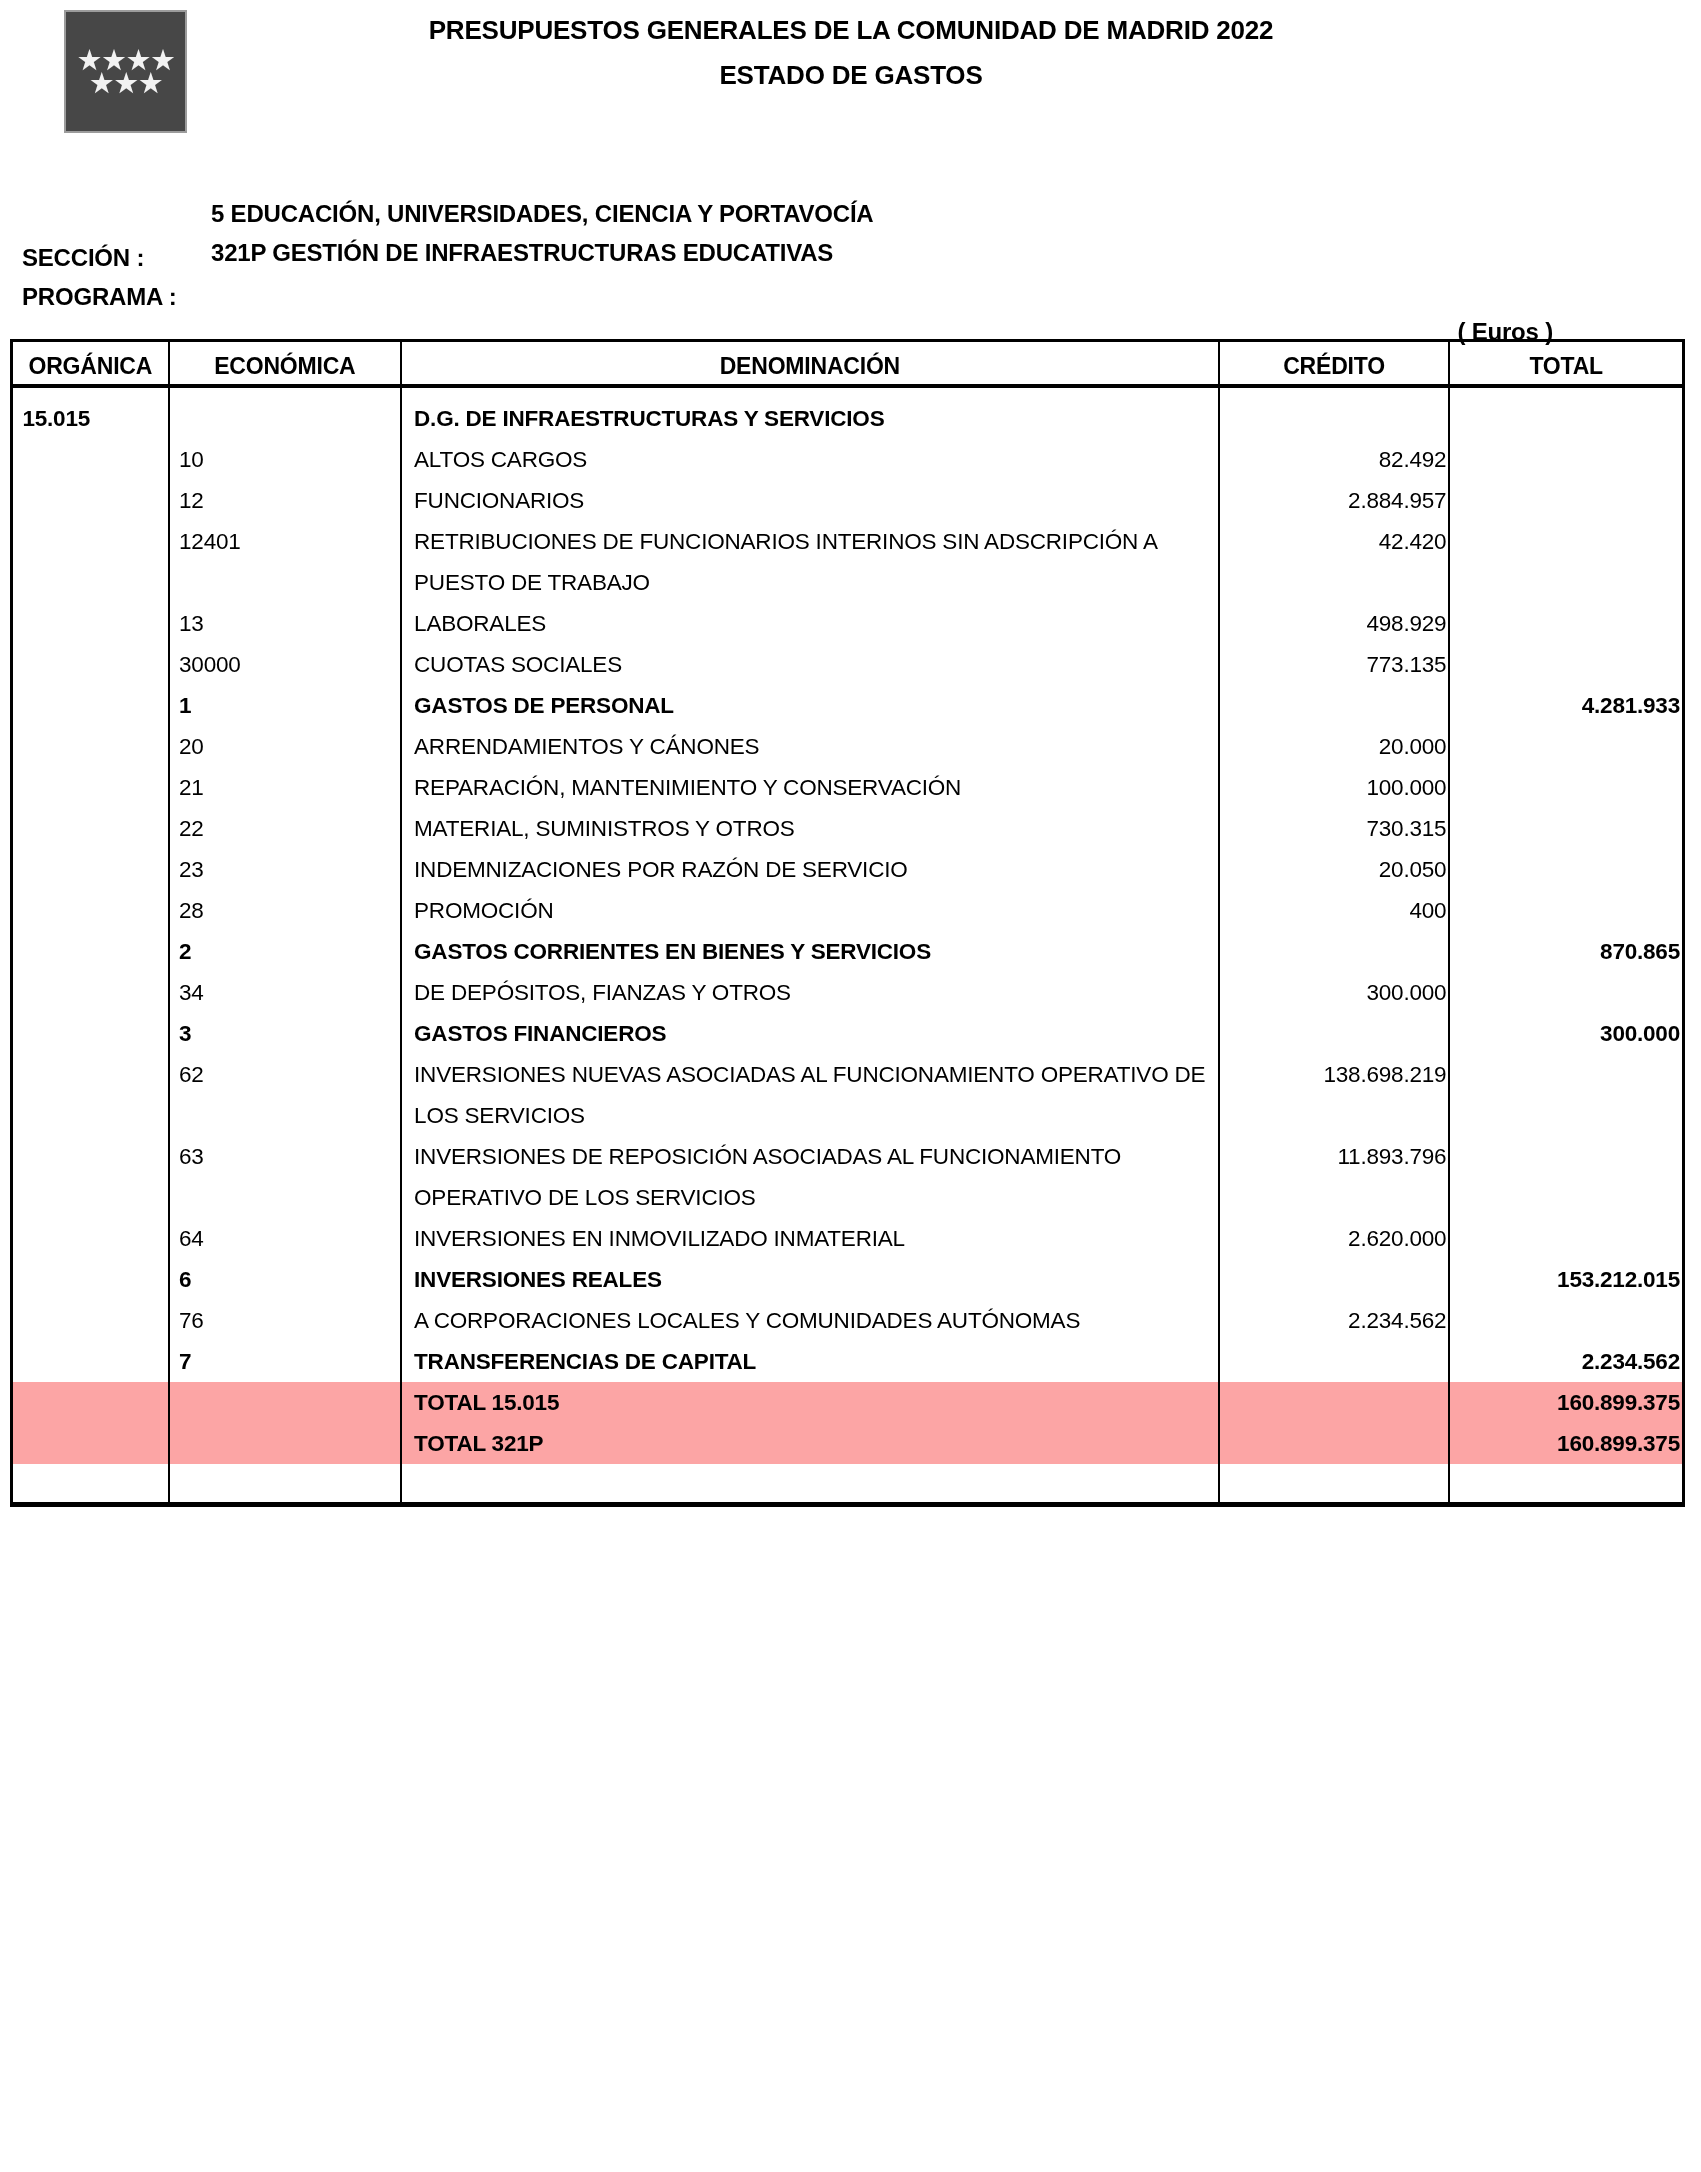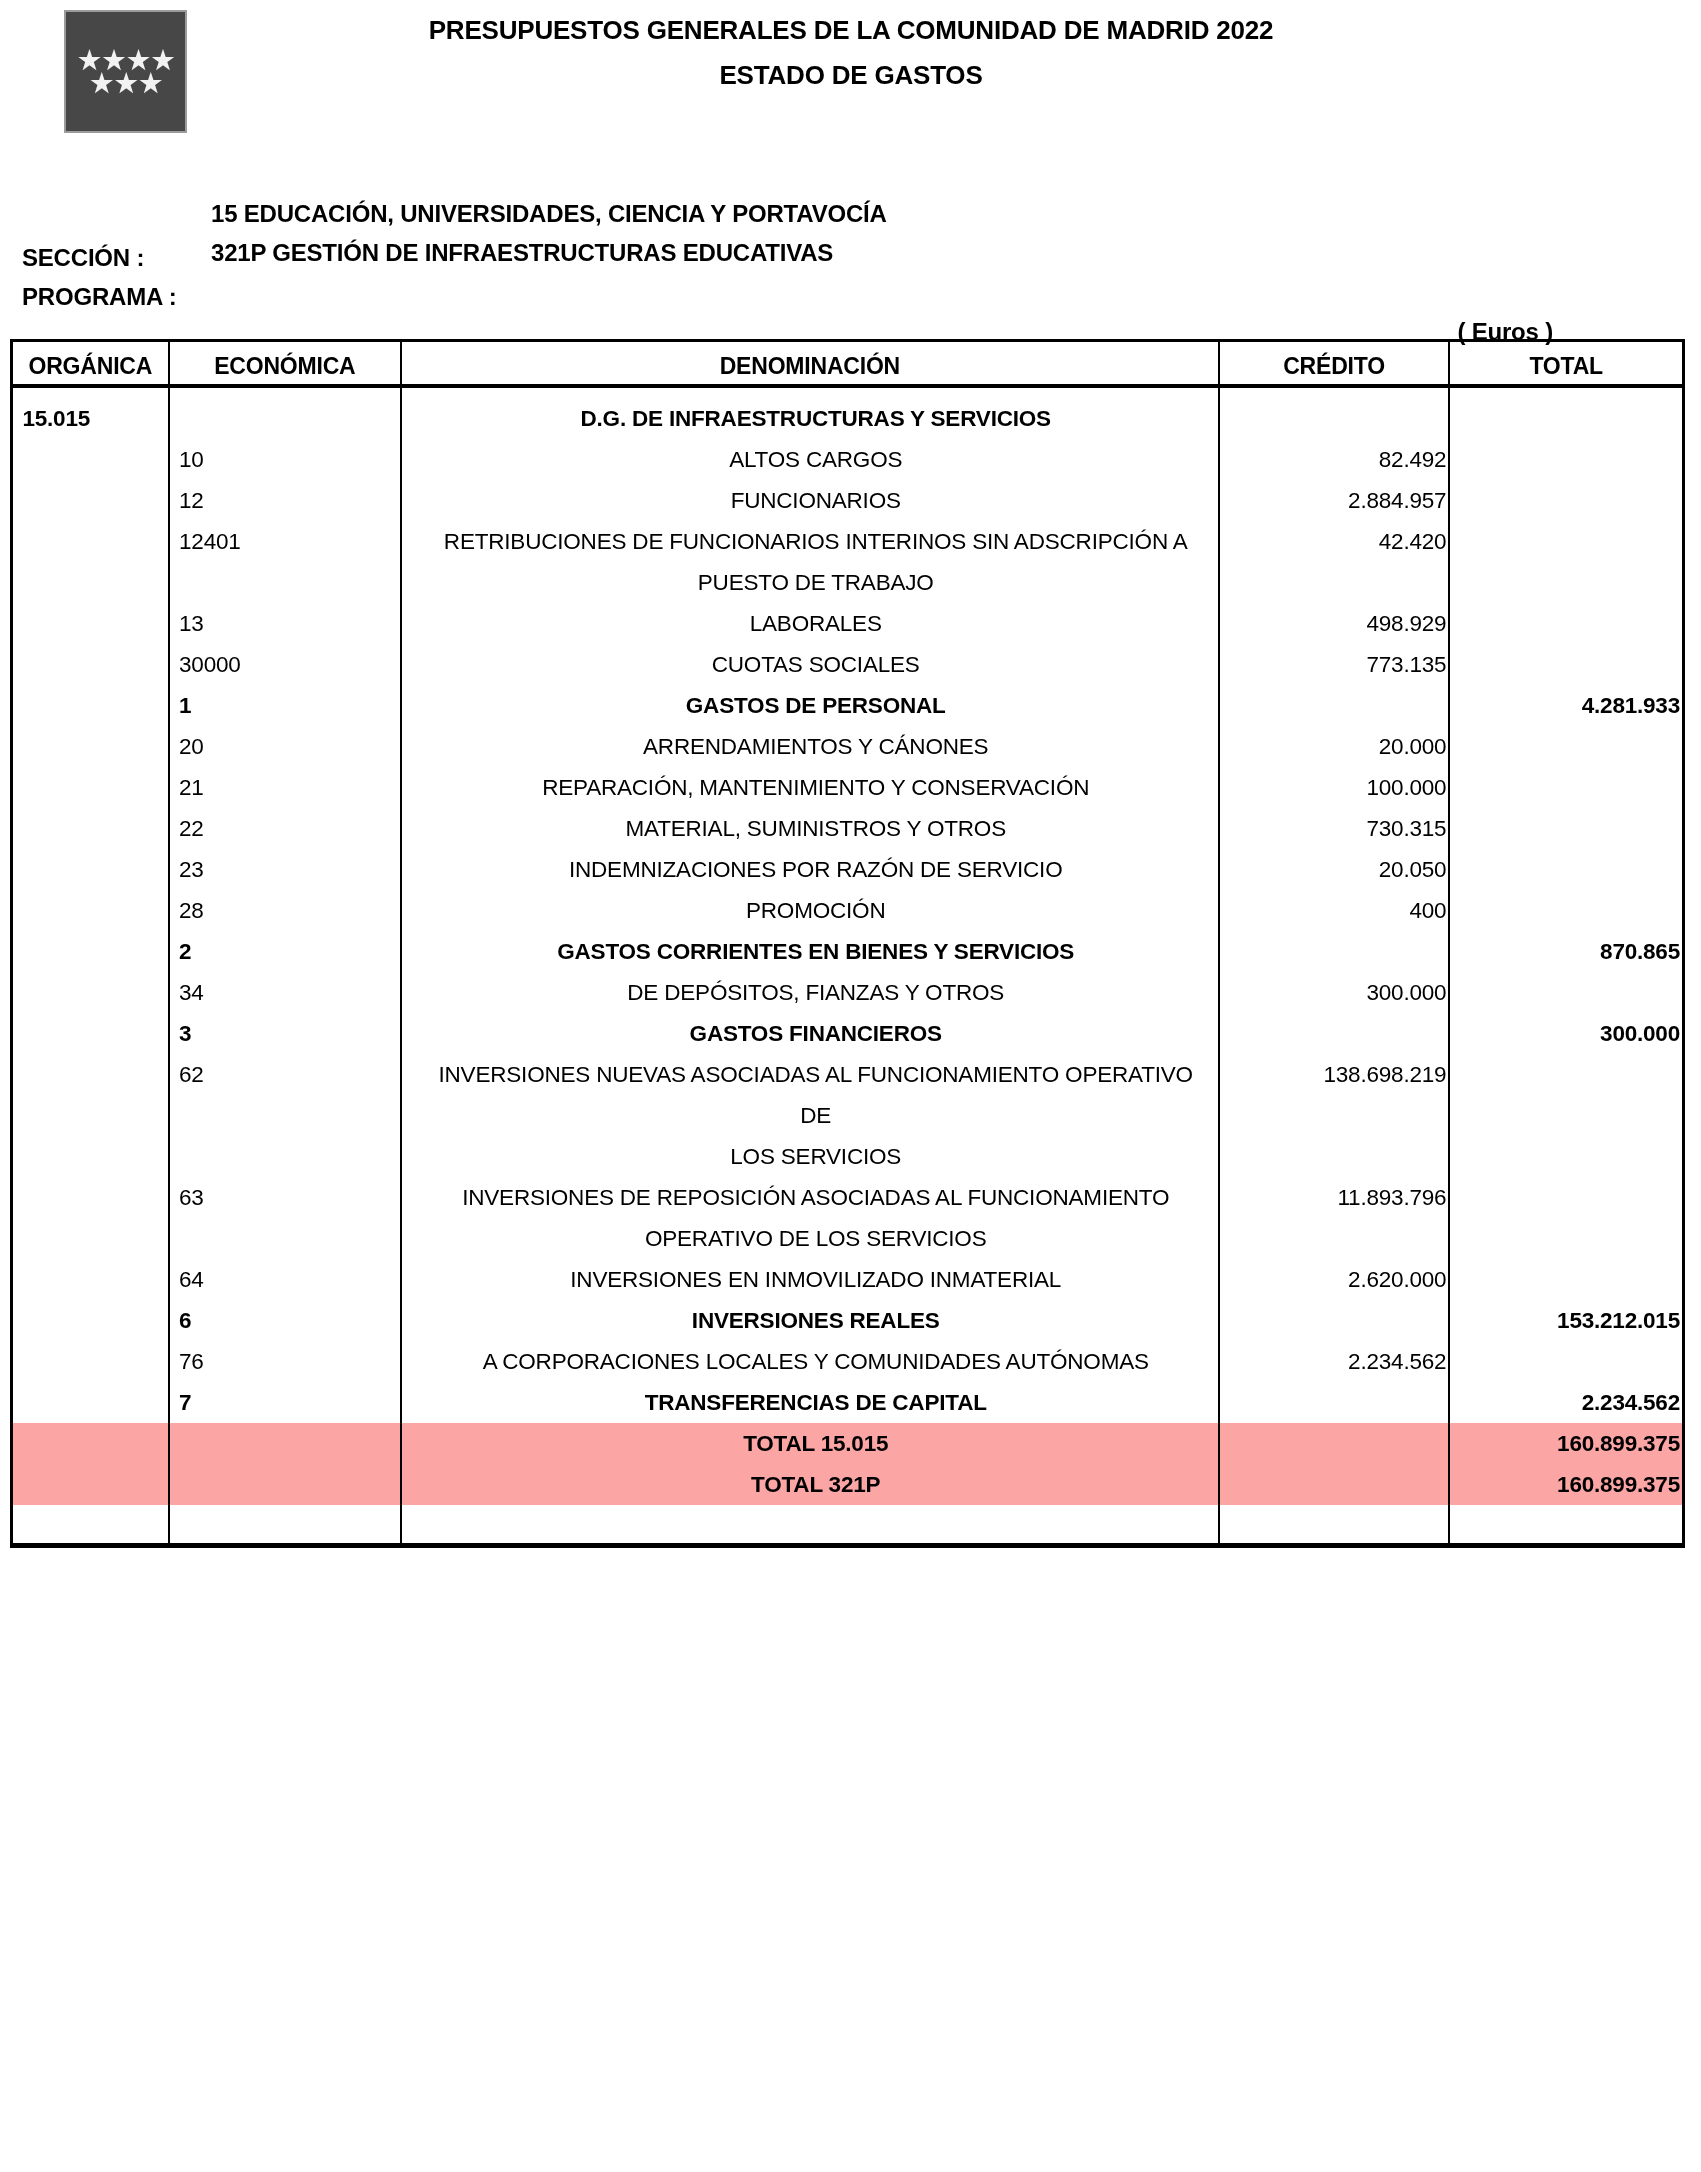--- a/index.html
+++ b/index.html
@@ -65,21 +65,21 @@
   }
   th + th, td + td { border-left:2.2px solid #000; }
 
   tbody td {
     font-size:22.5px; line-height:41px;
     vertical-align:top;
     overflow:hidden;
   }
   tbody tr.first-row td { padding-top:10.2px; }
   td.cell-organica, td.cell-economica { padding-left:9.4px; text-align:left;margin-left:24px; }
-  td.cell-denominacion { padding-left:19px; padding-right:7.3px; text-align:center; white-space:pre-line; }
+  td.cell-denominacion { padding-left:12px; padding-right:7.3px; text-align:left; white-space:pre-line; }
   td.cell-credito, td.cell-total { padding-right:2px; text-align:right;margin-top:34px; }
 
   tr.bold-row td { font-weight:bold; }
   tr.shaded-row { background:#fca5a5; }
   tr.empty-row td { height:41px; }
 </style>
 </head>
 <body>
 
 <div class="logo">
@@ -88,21 +88,21 @@
 </div>
 
 <div class="title-block">
   <div class="title-line1">PRESUPUESTOS GENERALES DE LA COMUNIDAD DE MADRID 2022</div>
   <div class="title-line2">ESTADO DE GASTOS</div>
 </div>
 
 <div class="meta">
   <div class="meta-row">
     <div class="meta-label">SECCIÓN :</div>
-    <div class="meta-value">15 EDUCACIÓN, UNIVERSIDADES, CIENCIA Y PORTAVOCÍA</div>
+    <div class="meta-value">5 EDUCACIÓN, UNIVERSIDADES, CIENCIA Y PORTAVOCÍA</div>
   </div>
   <div class="meta-row">
     <div class="meta-label">PROGRAMA :</div>
     <div class="meta-value">321P GESTIÓN DE INFRAESTRUCTURAS EDUCATIVAS</div>
   </div>
 </div>
 
 <div class="euros-note">( Euros )</div>
 
 <table class="budget-table">

